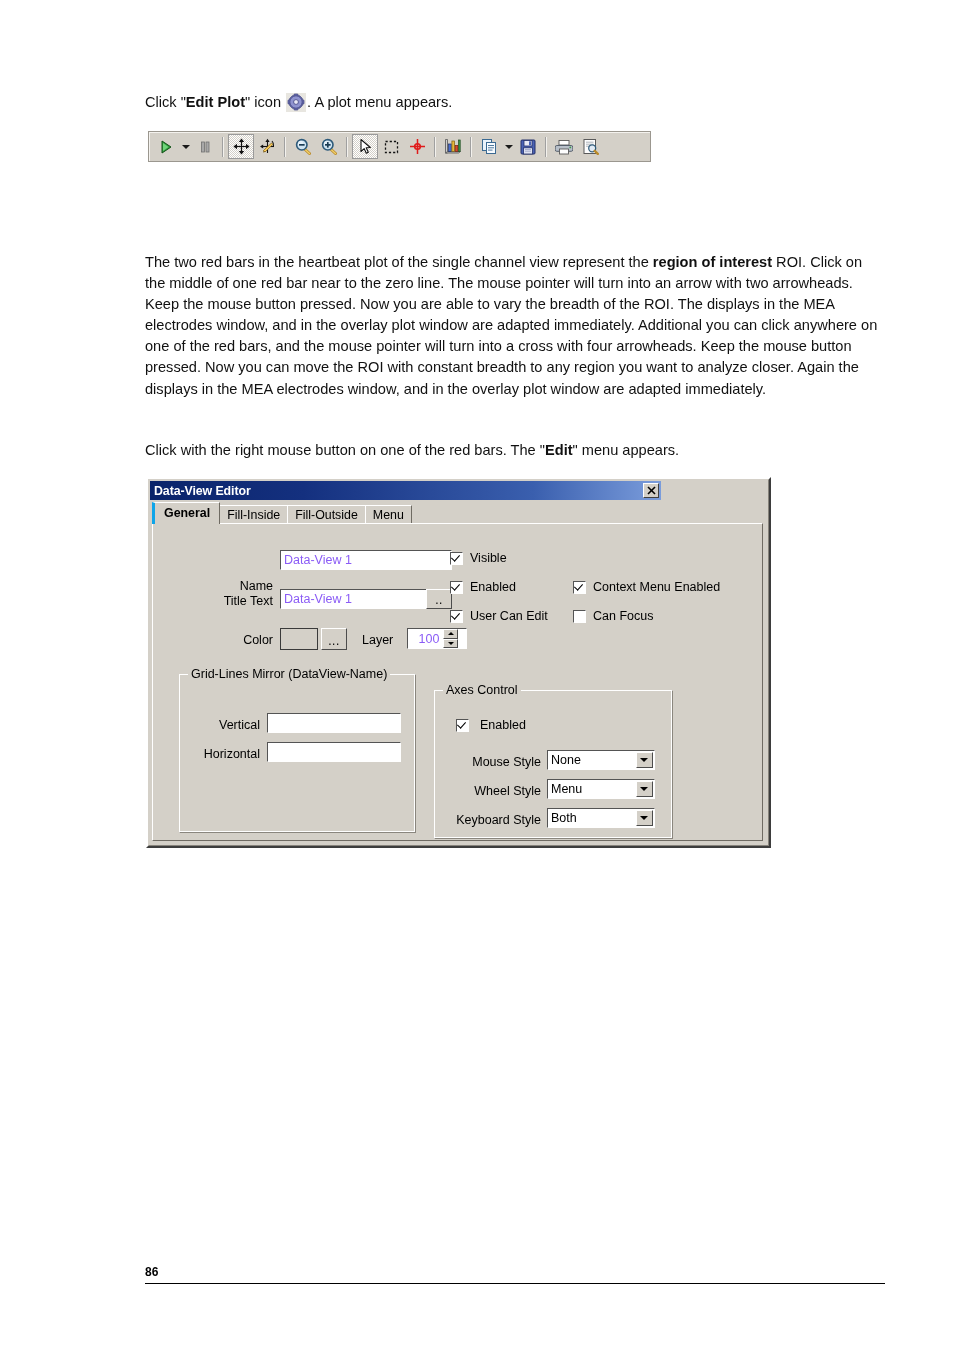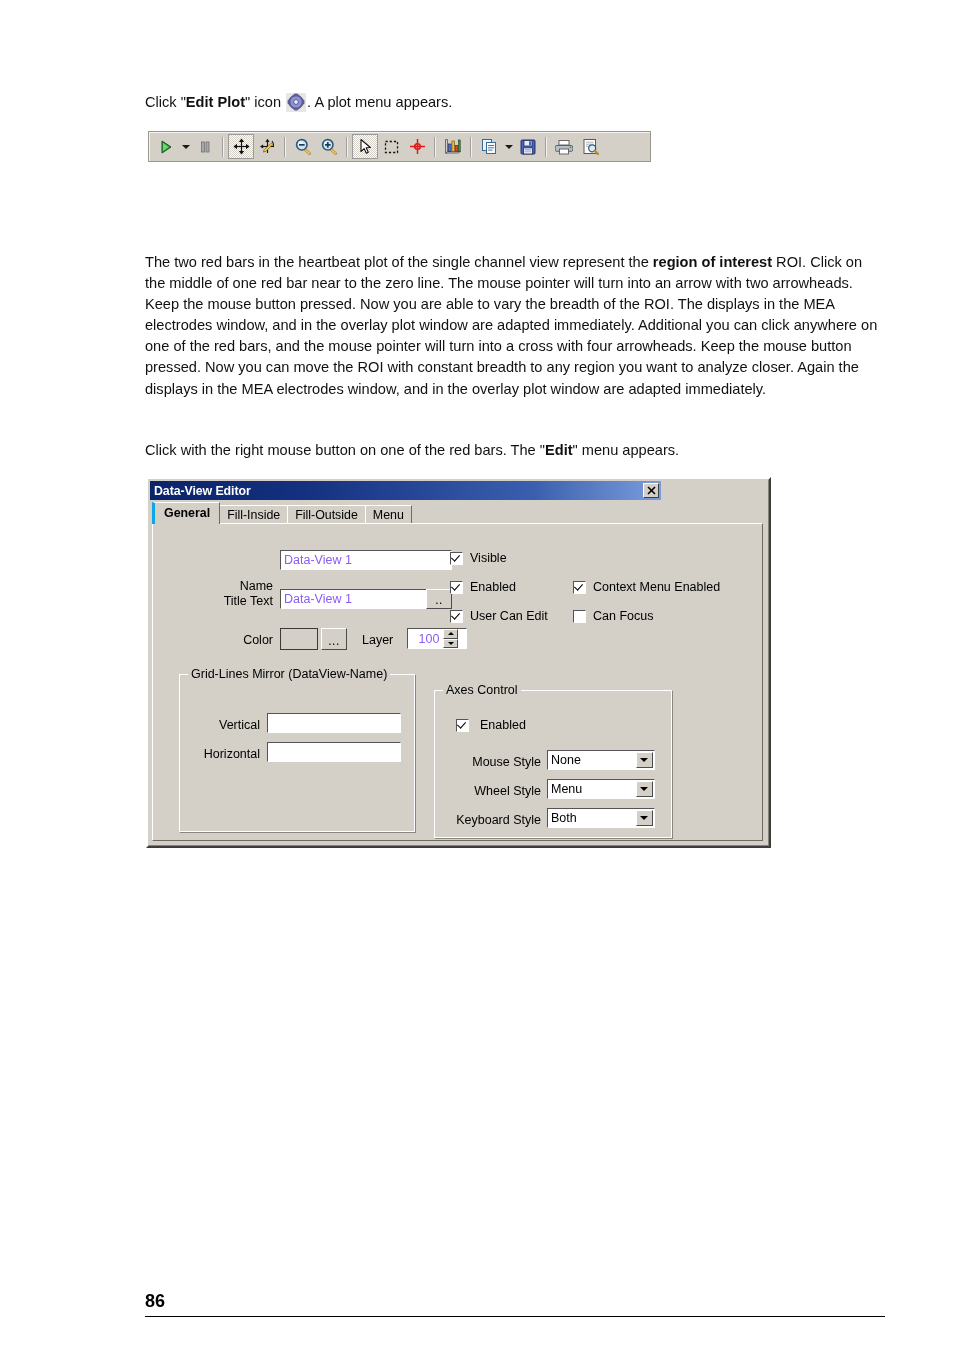--- a/index.html
+++ b/index.html
@@ -384,24 +384,23 @@
   }
 
   
   .footer {
     position: absolute;
     left: 145px;
     top: 1265px;
     width: 740px;
   }
   .footer-num {
-    font-size: 18px;
+    font-size: 12px;
     font-weight: bold;
     padding-bottom: 4px;
-    margin-top: 26px;
   }
   .footer-rule {
     border-bottom: 1.6px solid #000;
     width: 740px;
   }
 
   .gear-inline {
     display: inline-block;
     width: 20px;
     height: 19px;

